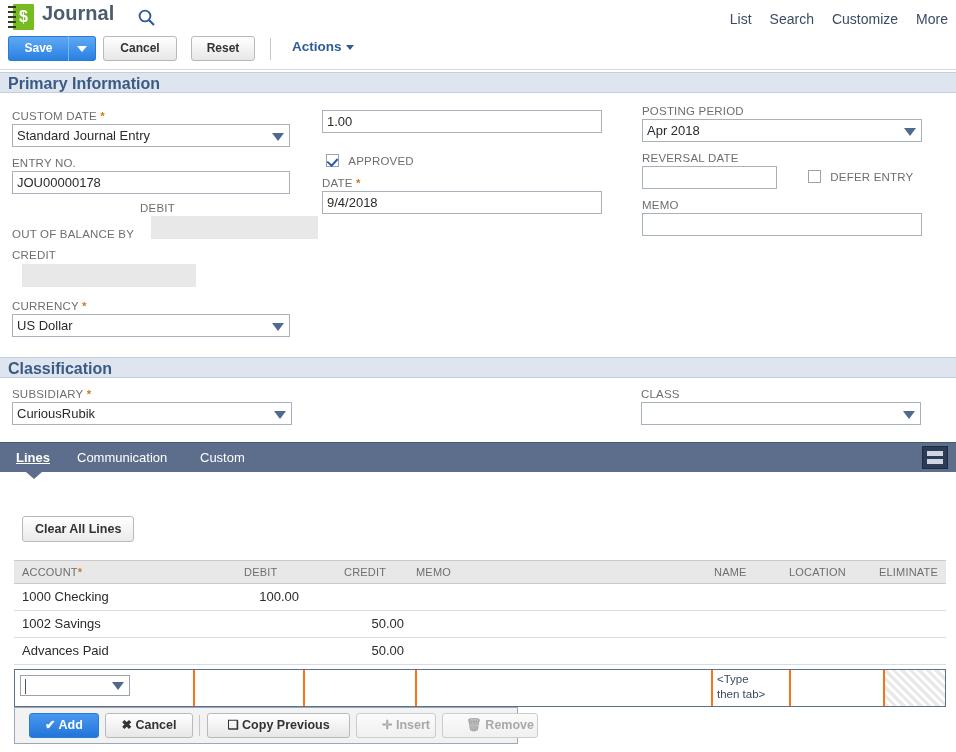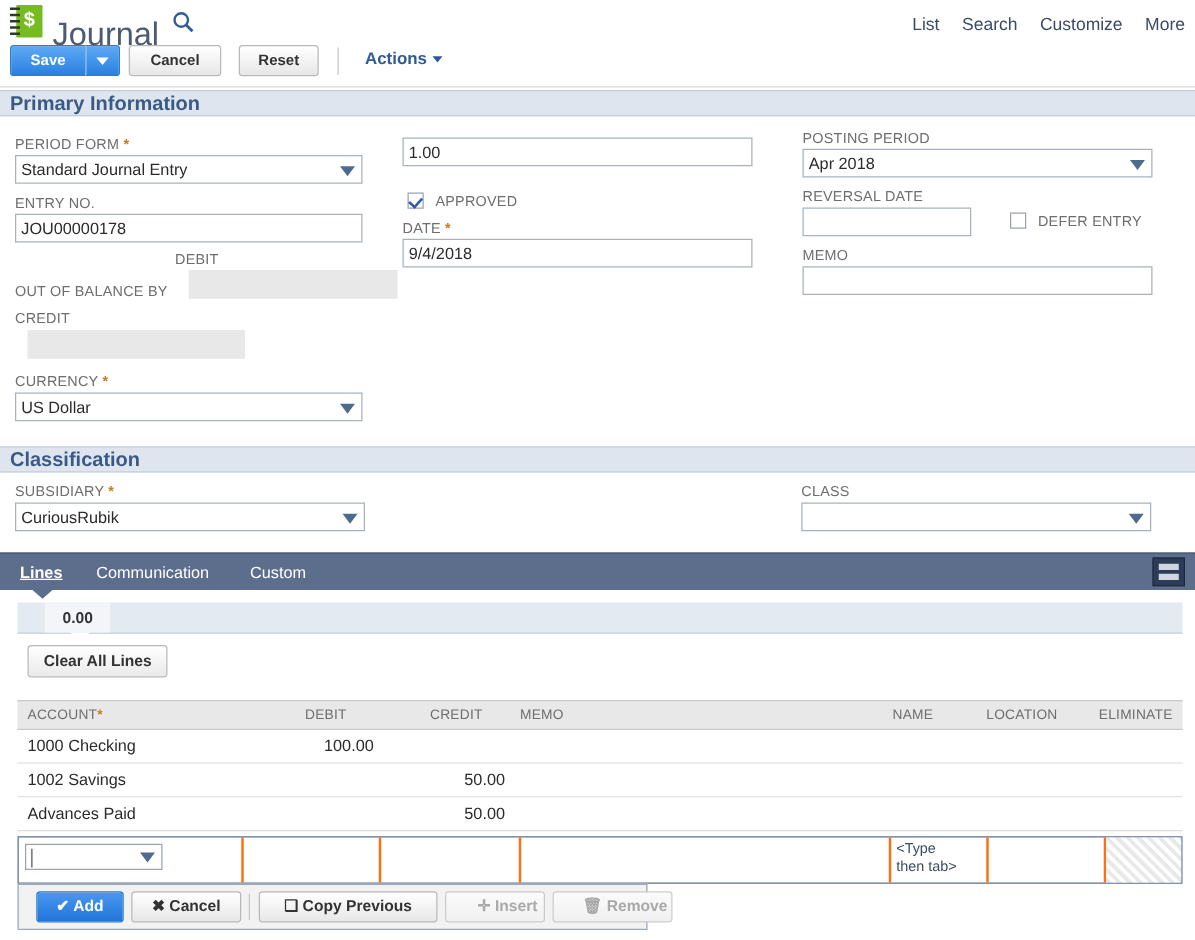--- a/index.html
+++ b/index.html
@@ -22,22 +22,22 @@
     position:absolute;left:5px;top:0;width:21px;height:26px;background:#76bc21;border-radius:1px;
   }
   .journal-icon .rings{position:absolute;left:0px;top:2px;width:8px;height:22px;}
   .journal-icon .rings i{display:block;width:8px;height:2px;background:#2f3c28;margin-bottom:3px;}
   .journal-icon .dollar{
     position:absolute;left:5px;top:0;width:21px;height:26px;
     color:#ffffff;font-size:16px;font-weight:bold;text-align:center;line-height:26px;
     font-family:"Liberation Sans", sans-serif;
   }
   .page-title{
-    position:absolute;left:42px;top:12px;
-    font-size:26px;font-weight:normal;color:#4d5b6e;letter-spacing:0px;
+    position:absolute;left:42px;top:2px;
+    font-size:20px;font-weight:bold;color:#4d5b6e;letter-spacing:0px;
   }
   .title-search{
     position:absolute;left:137px;top:8px;width:20px;height:20px;cursor:pointer;
   }
   .nav-links{
     position:absolute;right:8px;top:11px;
     font-size:14px;color:#3a4b63;
   }
   .nav-links a{color:#3a4b63;text-decoration:none;margin-left:18px;cursor:pointer;}
   .nav-links a:first-child{margin-left:0;}
@@ -257,21 +257,21 @@
     <div class="actions-link">
       <span>Actions</span><span class="caret"></span>
     </div>
   </div>
 
   <div class="section-band" style="margin-top:2px;">Primary Information</div>
 
   <div class="form-area" style="position:absolute;left:0;top:97px;width:956px;height:258px;">
 
     <div class="fld" style="left:12px;top:13px;width:278px;">
-      <div class="fld-label"><span>PERIOD FORM</span> <span class="req">*</span></div>
+      <div class="fld-label"><span>CUSTOM DATE</span> <span class="req">*</span></div>
       <div class="fld-input sel">
         <span>Standard Journal Entry</span>
         <span class="drop-arrow"></span>
       </div>
     </div>
 
     <div class="fld" style="left:12px;top:60px;width:278px;">
       <div class="fld-label">ENTRY NO.</div>
       <div class="fld-input">
         <span>JOU00000178</span>
@@ -363,24 +363,20 @@
     <div class="tab active" style="left:16px;"><u>Lines</u></div>
     <div class="tab" style="left:77px;"><span>Communication</span></div>
     <div class="tab" style="left:200px;"><span>Custom</span></div>
     <div class="tab-arrow" style="left:26px;"></div>
     <div class="grid-toggle">
         <i></i>
         <i></i>
       </div>
   </div>
 
-  <div class="subtabstrip" style="position:absolute;left:14px;top:482px;width:932px;">
-    <div class="subtab">0.00</div>
-    <div class="subtab-arrow"></div>
-  </div>
 
   <div class="clearbtn">Clear All Lines</div>
 
   <div class="grid">
     <div class="grid-head">
       <div class="gh" style="left:8px;"><span>ACCOUNT</span><span class="req">*</span></div>
       <div class="gh" style="left:230px;">DEBIT</div>
       <div class="gh" style="left:330px;">CREDIT</div>
       <div class="gh" style="left:402px;">MEMO</div>
       <div class="gh" style="left:700px;">NAME</div>

